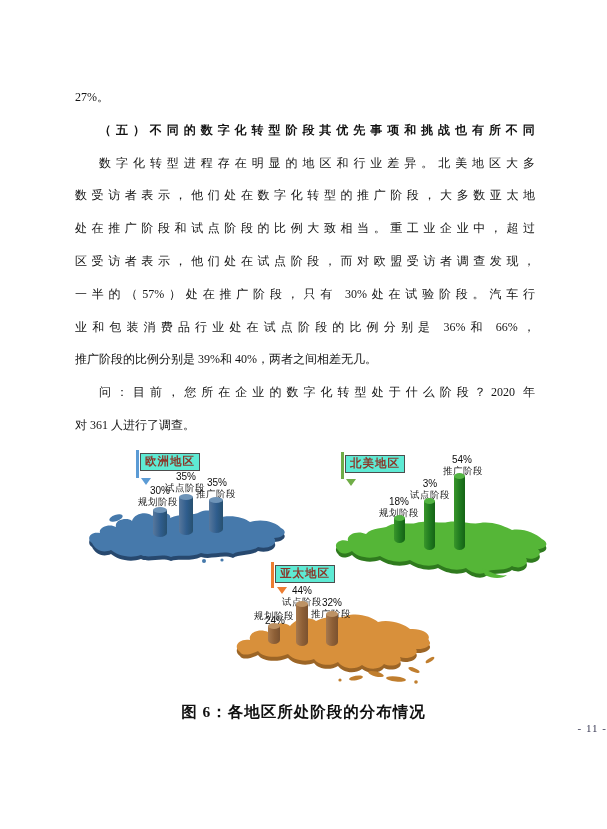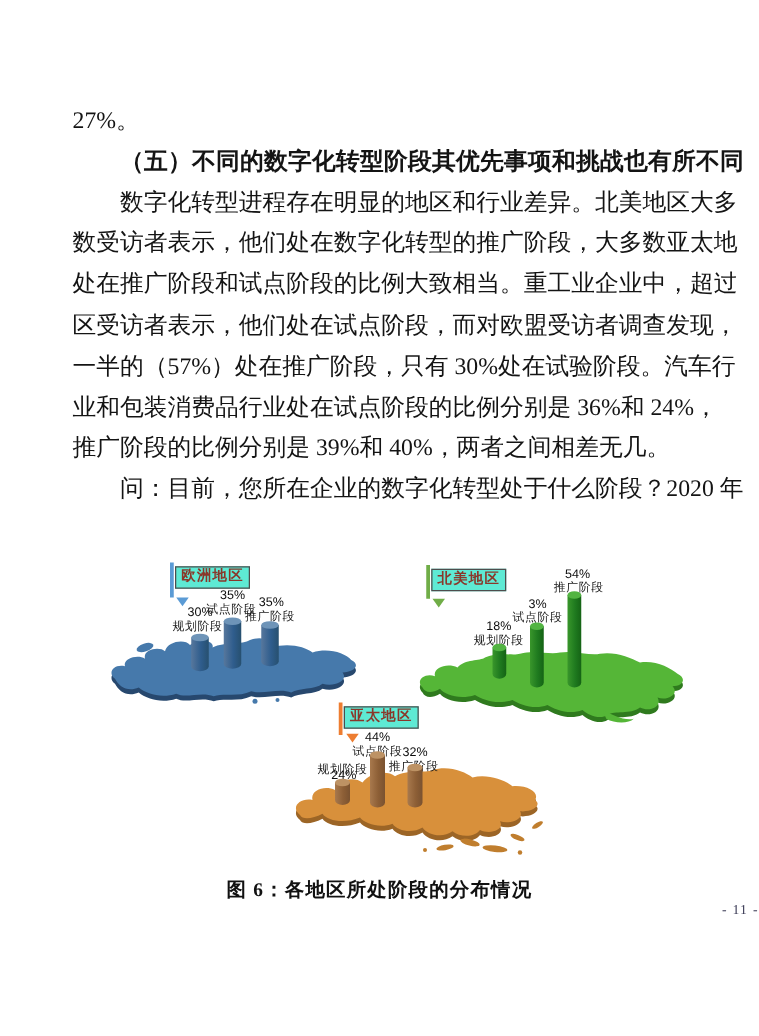--- a/index.html
+++ b/index.html
@@ -3,22 +3,22 @@
 <meta charset="utf-8">
 <style>
   html,body{margin:0;padding:0;background:#ffffff;}
   .page{
     position:relative;width:607px;height:829px;background:#ffffff;
     font-family:"Liberation Serif","DejaVu Serif",serif;color:#141414;
     overflow:hidden;margin:0 auto;
   }
   
   .textblock{
-    position:absolute;left:58px;top:81px;width:460px;
-    font-size:19px;line-height:32.8px;
+    position:absolute;left:75px;top:81px;width:460px;
+    font-size:12px;line-height:32.8px;
   }
   .bl{white-space:nowrap;text-align:justify;text-align-last:justify;text-justify:inter-character;}
   .bl.natural{text-align-last:left;}
   .bl.indent{text-indent:2em;}
   .bl.head{font-weight:bold;letter-spacing:0.2px;}
   
   .vline{position:absolute;width:2.5px;}
   .rlabel{
     position:absolute;font-size:11.5px;font-weight:bold;color:#8a372a;
     border:1px solid #4d4d4d;padding:1px 4px 2px;letter-spacing:1px;
@@ -56,23 +56,24 @@
 <div class="page">
 
   <div class="textblock">
     <div class="bl natural">27%。</div>
     <div class="bl head indent">（五）不同的数字化转型阶段其优先事项和挑战也有所不同</div>
     <div class="bl indent">数字化转型进程存在明显的地区和行业差异。北美地区大多</div>
     <div class="bl">数受访者表示，他们处在数字化转型的推广阶段，大多数亚太地</div>
     <div class="bl">处在推广阶段和试点阶段的比例大致相当。重工业企业中，超过</div>
     <div class="bl">区受访者表示，他们处在试点阶段，而对欧盟受访者调查发现，</div>
     <div class="bl">一半的（57%）处在推广阶段，只有 30%处在试验阶段。汽车行</div>
-    <div class="bl">业和包装消费品行业处在试点阶段的比例分别是 36%和 24%，</div>
+    <div class="bl">业和包装消费品行业处在试点阶段的比例分别是 36%和 66%，</div>
     <div class="bl natural">推广阶段的比例分别是 39%和 40%，两者之间相差无几。</div>
     <div class="bl indent">问：目前，您所在企业的数字化转型处于什么阶段？2020 年</div>
+    <div class="bl natural">对 361 人进行了调查。</div>
   </div>
 
   <div>
 
     <svg class="mapsvg" style="left:84px;top:505px;" width="206" height="66" viewBox="0 0 206 66">
       <g transform="translate(0,4)" fill="#27486e">
         <path d="M8 38 C2 34 6 26 16 28 C14 22 26 18 32 22 C30 14 44 12 48 16 C50 8 64 6 68 11 C76 5 88 8 86 13 C96 8 110 11 116 7 C126 3 136 8 133 13 C146 9 160 12 166 17 C178 13 192 17 197 23 C205 27 199 33 190 33 C195 39 184 45 174 42 C168 47 155 45 149 49 C139 45 127 51 117 48 C107 53 95 49 87 52 C77 48 65 54 57 50 C45 54 33 50 27 45 C18 49 11 44 8 38 Z"></path>
       </g>
       <path fill="#4679ab" d="M8 38 C2 34 6 26 16 28 C14 22 26 18 32 22 C30 14 44 12 48 16 C50 8 64 6 68 11 C76 5 88 8 86 13 C96 8 110 11 116 7 C126 3 136 8 133 13 C146 9 160 12 166 17 C178 13 192 17 197 23 C205 27 199 33 190 33 C195 39 184 45 174 42 C168 47 155 45 149 49 C139 45 127 51 117 48 C107 53 95 49 87 52 C77 48 65 54 57 50 C45 54 33 50 27 45 C18 49 11 44 8 38 Z"></path>
       <ellipse cx="32" cy="13" rx="7" ry="3.2" fill="#4679ab" transform="rotate(-18 32 13)"></ellipse>

